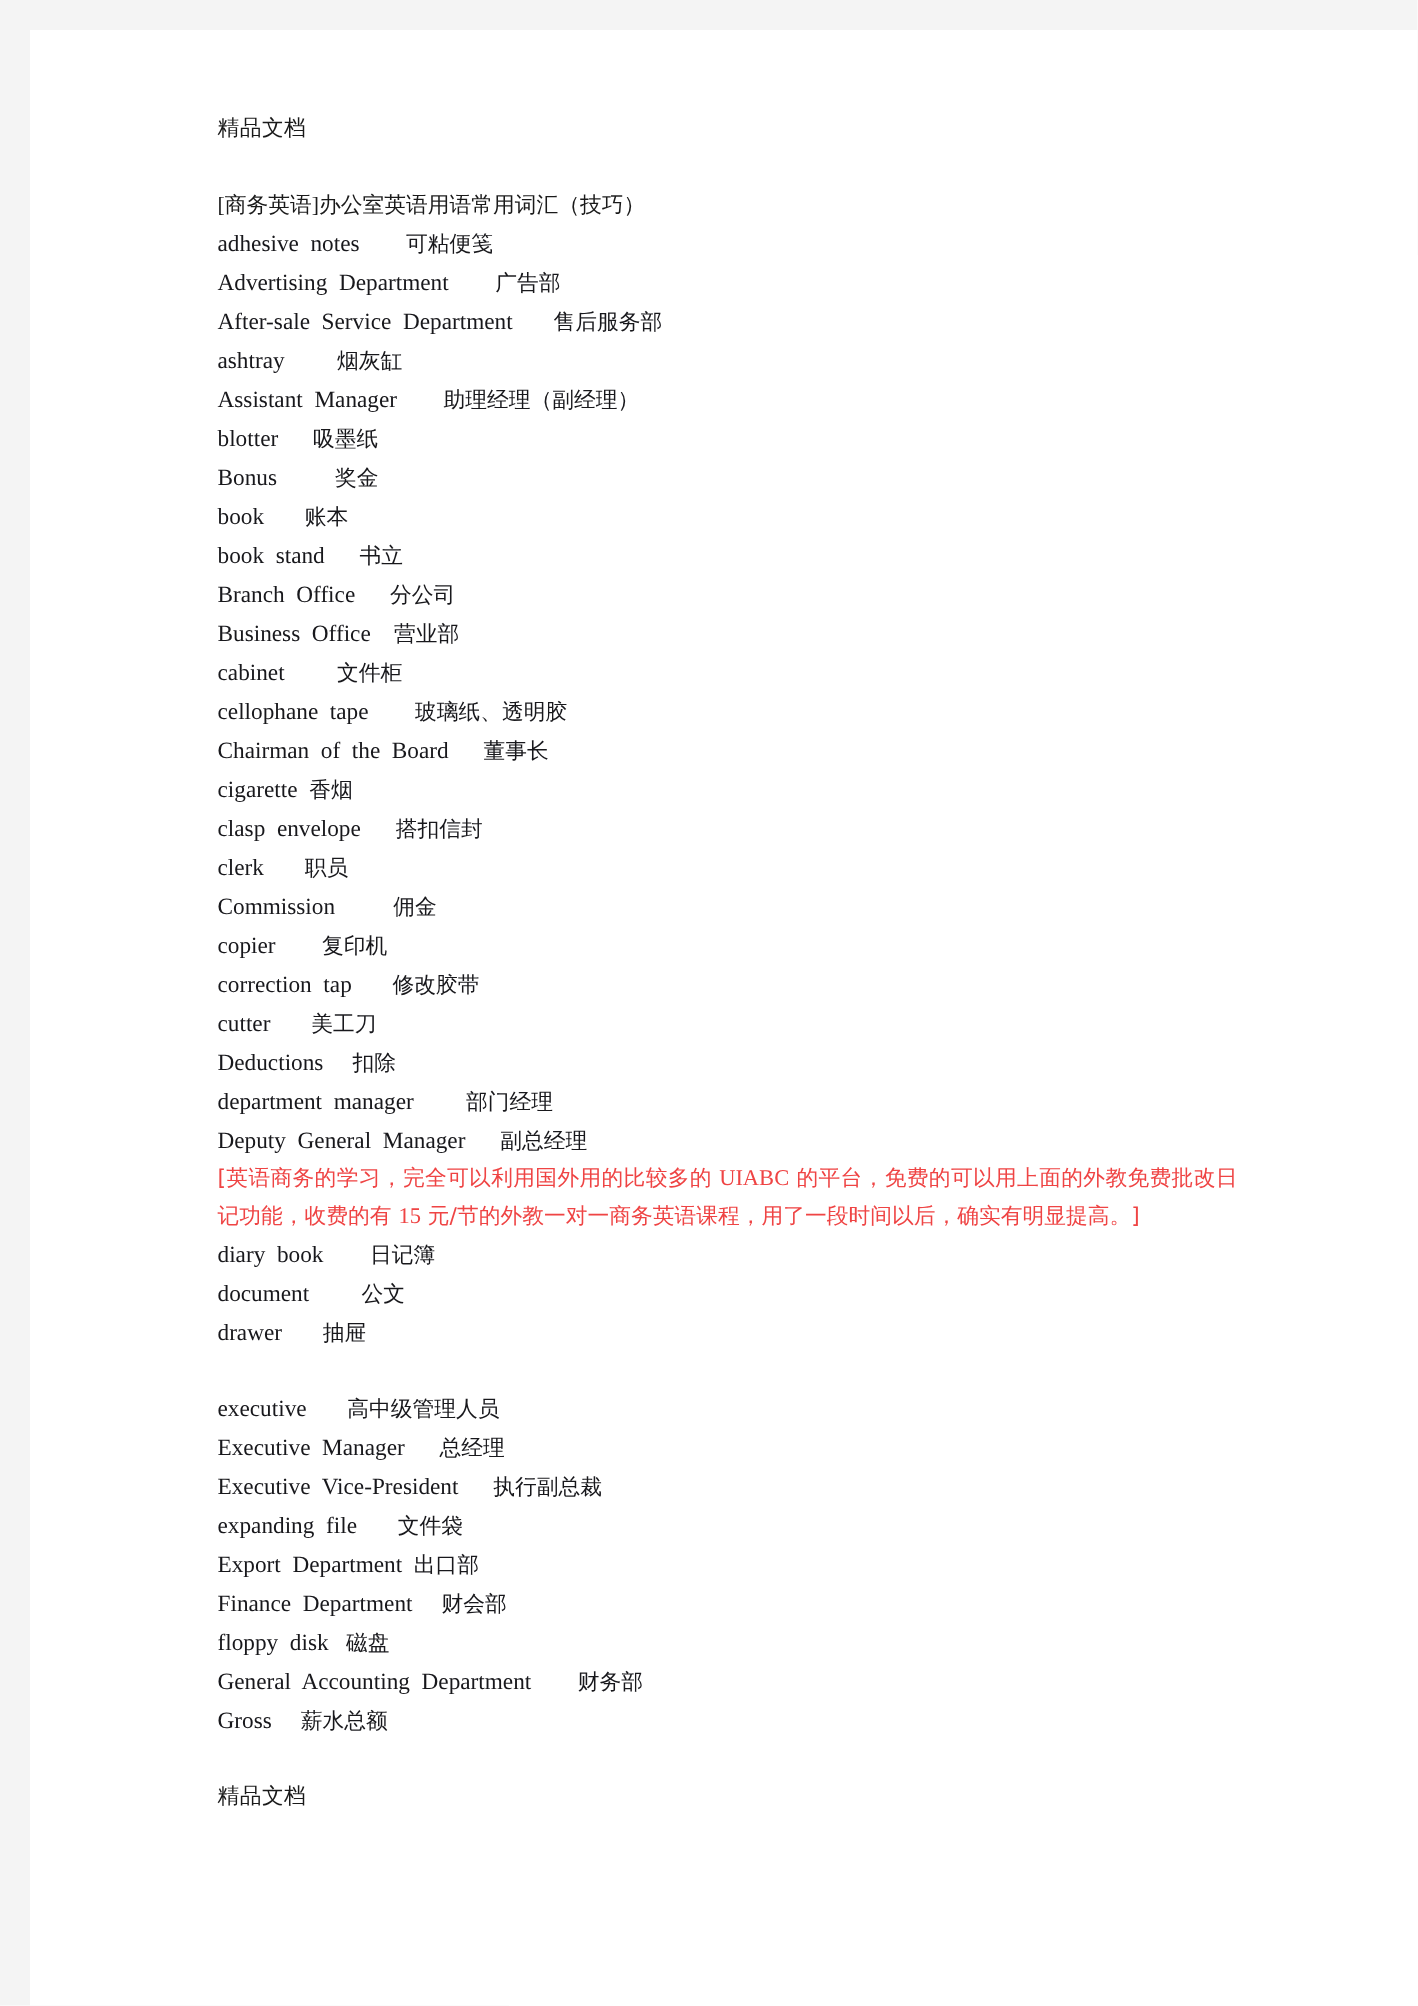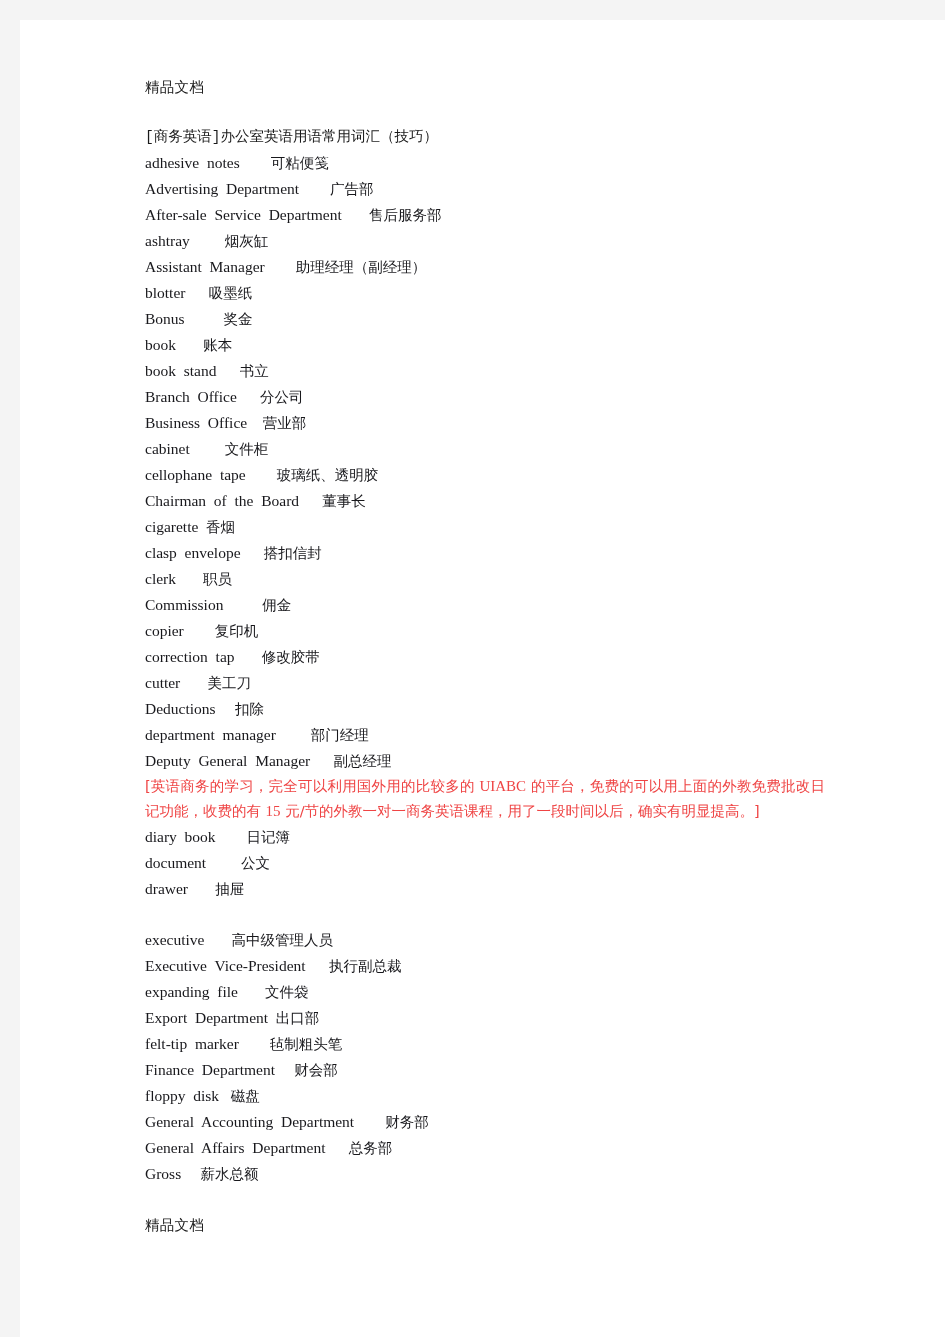--- a/index.html
+++ b/index.html
@@ -24,31 +24,31 @@
     box-sizing: border-box;
   }
   .content {
     position: absolute;
     left: 125px;
     top: 55px;
     width: 700px;
   }
   .doc-header,
   .doc-footer {
-    font-family: Liberation Sans, sans-serif;
+    font-family: Liberation Mono, monospace;
     font-size: 14.5px;
     color: #1a1a1a;
     line-height: 25px;
     letter-spacing: 0.3px;
   }
   .doc-header { margin-bottom: 25px; }
   .doc-footer { margin-top: 26px; }
 
   .title-line {
-    font-family: Liberation Mono, monospace;
+    font-family: Liberation Serif, serif;
     font-size: 14.5px;
     color: #1a1a1a;
     line-height: 25px;
     white-space: pre;
   }
 
   .entry {
     font-size: 15.5px;
     color: #18181c;
     line-height: 25px;
@@ -123,27 +123,26 @@
     <div id="glossary-list-2">
         <div class="entry"><span class="en">diary  book</span><span>        </span><span class="cn">日记簿</span></div>
         <div class="entry"><span class="en">document</span><span>         </span><span class="cn">公文</span></div>
         <div class="entry"><span class="en">drawer</span><span>       </span><span class="cn">抽屉</span></div>
       </div>
 
     <div class="spacer"></div>
 
     <div id="glossary-list-3">
         <div class="entry"><span class="en">executive</span><span>       </span><span class="cn">高中级管理人员</span></div>
+        <div class="entry"><span class="en">Executive  Manager</span><span>      </span><span class="cn">总经理</span></div>
         <div class="entry"><span class="en">Executive  Vice-President</span><span>      </span><span class="cn">执行副总裁</span></div>
         <div class="entry"><span class="en">expanding  file</span><span>       </span><span class="cn">文件袋</span></div>
         <div class="entry"><span class="en">Export  Department</span><span>  </span><span class="cn">出口部</span></div>
-        <div class="entry"><span class="en">felt-tip  marker</span><span>        </span><span class="cn">毡制粗头笔</span></div>
         <div class="entry"><span class="en">Finance  Department</span><span>     </span><span class="cn">财会部</span></div>
         <div class="entry"><span class="en">floppy  disk</span><span>   </span><span class="cn">磁盘</span></div>
         <div class="entry"><span class="en">General  Accounting  Department</span><span>        </span><span class="cn">财务部</span></div>
-        <div class="entry"><span class="en">General  Affairs  Department</span><span>      </span><span class="cn">总务部</span></div>
         <div class="entry"><span class="en">Gross</span><span>     </span><span class="cn">薪水总额</span></div>
       </div>
 
     <div class="doc-footer">精品文档</div>
 
   </div>
 </div>
 
 </body></html>

